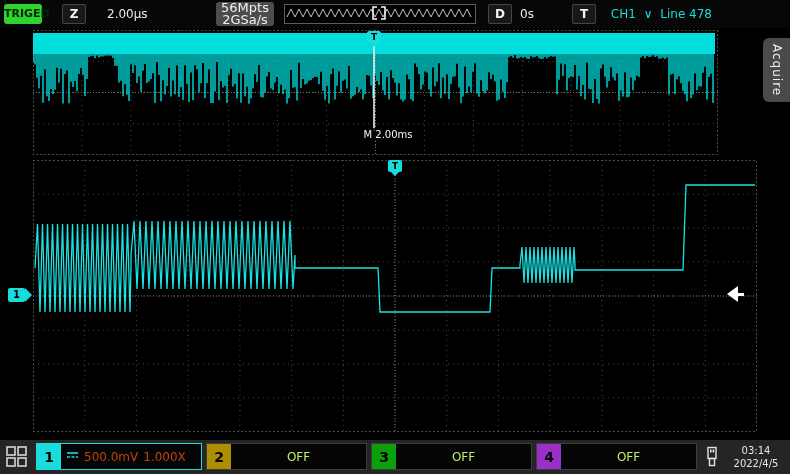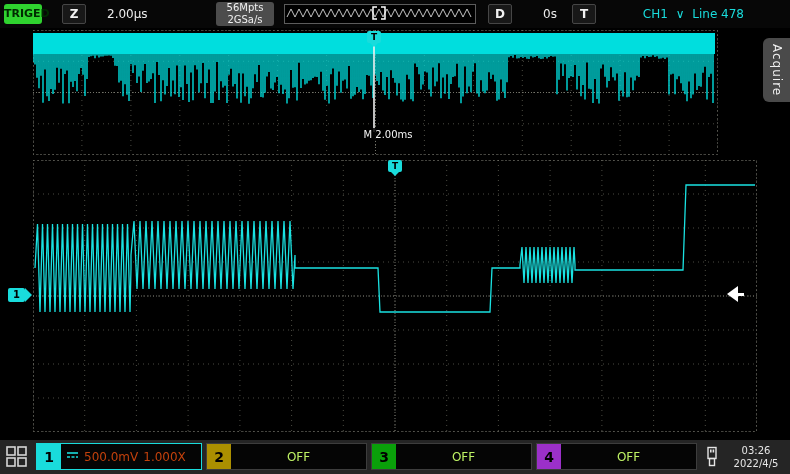--- a/index.html
+++ b/index.html
@@ -4,24 +4,24 @@
 <style>
   html,body{margin:0;padding:0;background:#000;}
   .scope{position:relative;width:790px;height:474px;background:#000;font-family:"DejaVu Sans",sans-serif;overflow:hidden;}
   
   .topbar{position:absolute;left:0;top:0;width:790px;height:28px;background:#070707;}
   .badge{position:absolute;left:4px;top:4px;width:38px;height:20px;background:#2fd32f;border-radius:3px;color:#012a01;font-size:11px;font-weight:bold;text-align:center;line-height:20px;}
   .sqbtn{position:absolute;top:4px;width:24px;height:20px;background:#181818;border:1px solid #464646;border-radius:2px;color:#f2f2f2;font-size:12px;font-weight:bold;text-align:center;line-height:18px;box-sizing:border-box;cursor:default;}
   .zbtn{left:62px;} .dbtn{left:488px;} .tbtn{left:572px;}
   .tb-text{position:absolute;top:4px;height:20px;line-height:20px;color:#ececec;font-size:12px;}
   .timebase{left:107px;}
-  .hoffset{left:520px;width:60px;text-align:center;}
-  .membox{position:absolute;left:216px;top:2px;width:58px;height:24px;background:#4c4c4c;border-radius:3px;color:#f0f0f0;font-size:10px;text-align:center;line-height:12px;}
+  .hoffset{left:520px;width:60px;text-align:left;}
+  .membox{position:absolute;left:216px;top:2px;width:58px;height:24px;background:#4c4c4c;border-radius:3px;color:#f0f0f0;font-size:13px;text-align:center;line-height:12px;}
   .zoomstrip{position:absolute;left:284px;top:4px;width:190px;height:18px;border:1px solid #5c5c5c;background:#000;}
-  .triginfo{position:absolute;left:596px;top:4px;width:116px;height:20px;line-height:20px;color:#19dcdc;font-size:12px;text-align:right;white-space:nowrap;padding-left:32px;}
+  .triginfo{position:absolute;left:596px;top:4px;width:116px;height:20px;line-height:20px;color:#19dcdc;font-size:12px;text-align:right;white-space:nowrap;}
   .triginfo span{margin-left:4px;}
   
   .acquire{position:absolute;right:0;top:38px;width:27px;height:64px;background:#4a4a4a;border-radius:6px 0 0 6px;color:#f0f0f0;font-size:12px;display:flex;align-items:center;justify-content:center;}
   .acquire span{writing-mode:vertical-rl;letter-spacing:1px;}
   
   .upper{position:absolute;left:33px;top:30px;width:685px;height:125px;}
   .lower{position:absolute;left:33px;top:160px;width:724px;height:272px;}
   .tag{position:absolute;width:14px;height:12px;background:#19dcdc;color:#000;font-size:9px;font-weight:bold;text-align:center;line-height:12px;border-radius:2px;}
   .tag::after{content:"";position:absolute;left:50%;top:100%;transform:translateX(-50%);border-left:4px solid transparent;border-right:4px solid transparent;border-top:4px solid #19dcdc;}
   .mlabel{position:absolute;left:355px;top:98px;transform:translateX(-50%);background:rgba(0,0,0,.85);color:#f5f5f5;font-size:10px;padding:1px 5px;white-space:nowrap;}
@@ -147,18 +147,18 @@
     </div>
 
     <svg class="usb" width="16" height="22" viewBox="0 0 16 22">
       <rect x="4" y="1.5" width="8" height="11" fill="none" stroke="#e5e5e5" stroke-width="1.4"></rect>
       <rect x="6" y="3.5" width="1.6" height="3" fill="#e5e5e5"></rect>
       <rect x="8.6" y="3.5" width="1.6" height="3" fill="#e5e5e5"></rect>
       <rect x="5.5" y="12.5" width="5" height="7" fill="none" stroke="#e5e5e5" stroke-width="1.4"></rect>
     </svg>
 
     <div class="clock">
-      <div>03:26</div>
+      <div>03:14</div>
       <div>2022/4/5</div>
     </div>
   </div>
 
 </div>
 
 </body></html>

